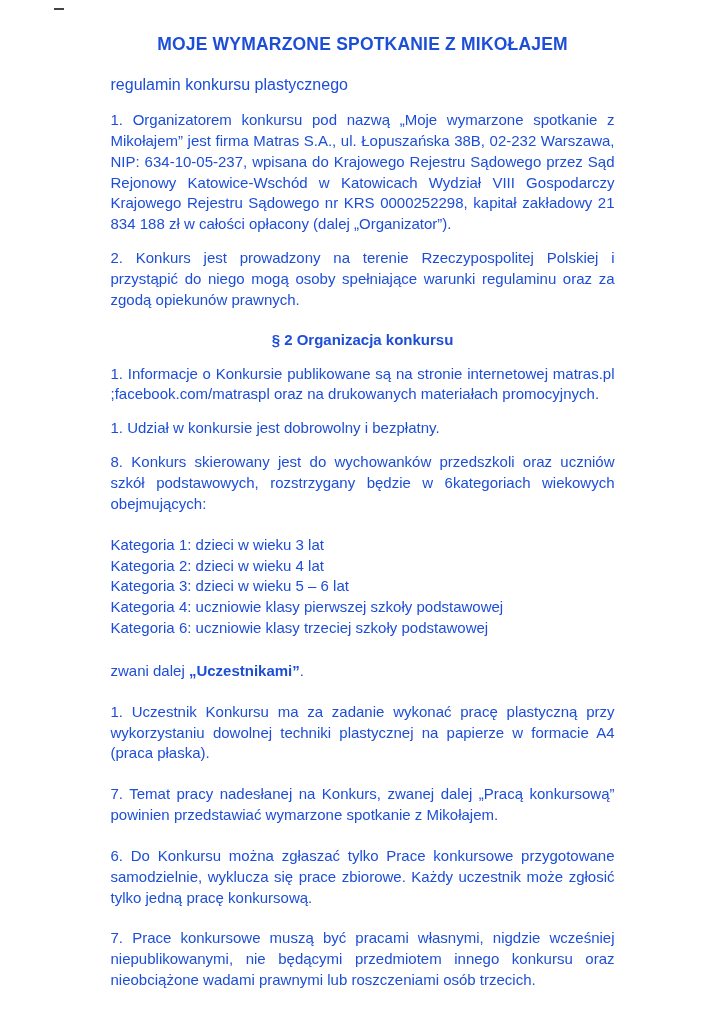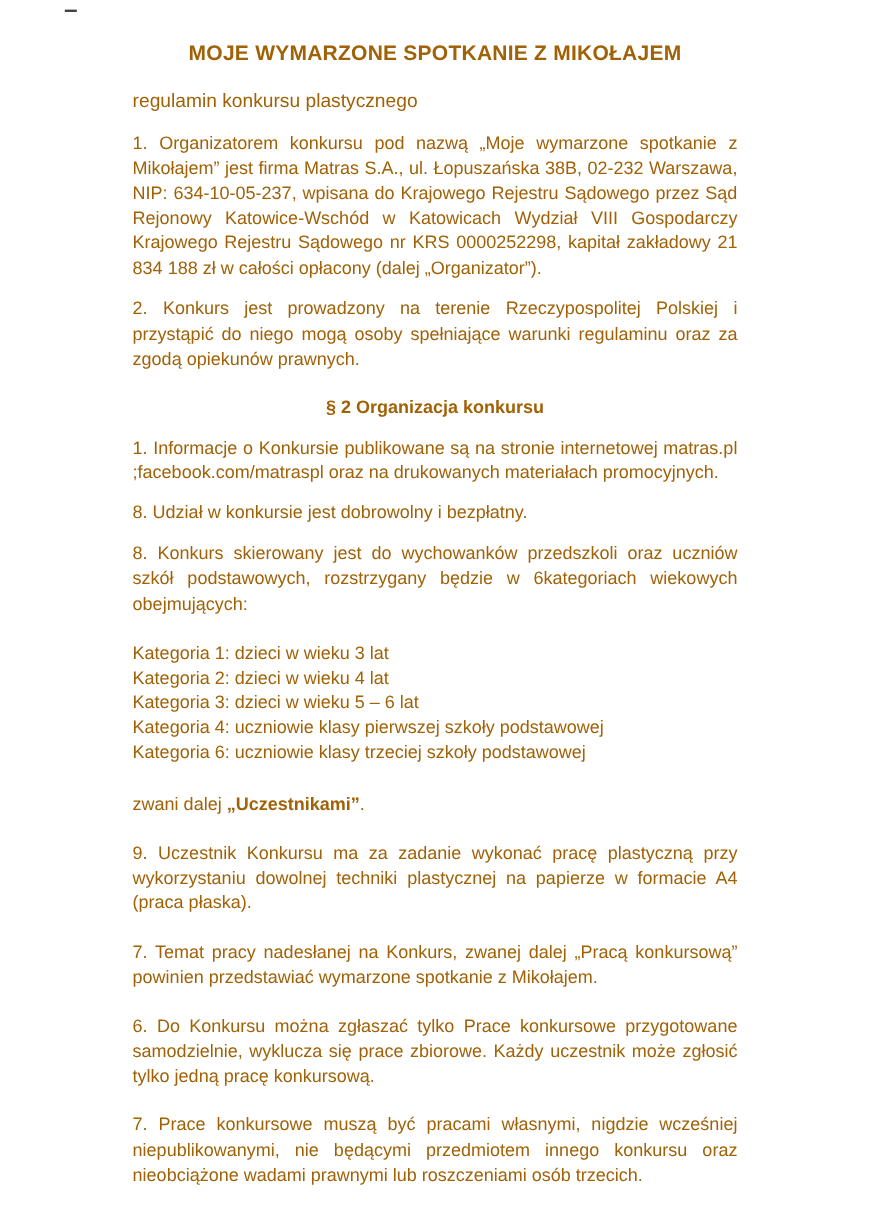--- a/index.html
+++ b/index.html
@@ -3,21 +3,21 @@
 <meta charset="utf-8">
 <style>
   * { margin: 0; padding: 0; box-sizing: border-box; }
   html, body { background: #ffffff; }
   .page {
     position: relative;
     width: 672px;
     height: 1024px;
     margin: 0 auto;
     background: #ffffff;
-    color: #a16207;
+    color: #1d4ed8;
     font-family: "Liberation Sans", sans-serif;
     padding: 30px 84px 0 84px;
     overflow: hidden;
   }
   .corner-mark {
     position: absolute;
     left: 27px;
     top: 8px;
     width: 10px;
     height: 2px;
@@ -69,31 +69,31 @@
   <div class="doc-title">MOJE WYMARZONE SPOTKANIE Z MIKOŁAJEM</div>
   <div class="doc-subtitle">regulamin konkursu plastycznego</div>
 
 
   <p class="para first-after-heading">1. Organizatorem konkursu pod nazwą „Moje wymarzone spotkanie z Mikołajem” jest firma Matras S.A., ul. Łopuszańska 38B, 02-232 Warszawa, NIP: 634-10-05-237, wpisana do Krajowego Rejestru Sądowego przez Sąd Rejonowy Katowice-Wschód w Katowicach Wydział VIII Gospodarczy Krajowego Rejestru Sądowego nr KRS 0000252298, kapitał zakładowy 21 834 188 zł w całości opłacony (dalej „Organizator”).</p>
   <p class="para">2. Konkurs jest prowadzony na terenie Rzeczypospolitej Polskiej i przystąpić do niego mogą osoby spełniające warunki regulaminu oraz za zgodą opiekunów prawnych.</p>
 
   <div class="section-heading h2-heading">§ 2  Organizacja konkursu</div>
 
   <p class="para first-after-heading">1. Informacje o Konkursie publikowane są na stronie internetowej matras.pl ;facebook.com/matraspl oraz na drukowanych materiałach promocyjnych.</p>
-  <p class="para">8. Udział w konkursie jest dobrowolny i bezpłatny.</p>
+  <p class="para">1. Udział w konkursie jest dobrowolny i bezpłatny.</p>
   <p class="para">8. Konkurs skierowany jest do wychowanków przedszkoli oraz uczniów szkół podstawowych, rozstrzygany będzie w 6kategoriach wiekowych obejmujących:</p>
 
   <div class="cat-block">
     <div class="line">Kategoria 1: dzieci w wieku 3 lat</div>
     <div class="line">Kategoria 2: dzieci w wieku  4 lat</div>
     <div class="line">Kategoria 3: dzieci w wieku  5 – 6 lat</div>
     <div class="line">Kategoria 4: uczniowie klasy pierwszej szkoły podstawowej</div>
     <div class="line">Kategoria 6: uczniowie klasy trzeciej szkoły podstawowej</div>
   </div>
 
   <div class="line zwani-line"><span>zwani dalej </span><b>„Uczestnikami”</b><span>.</span></div>
 
-  <p class="para gap-lg">9. Uczestnik Konkursu ma za zadanie wykonać pracę plastyczną przy wykorzystaniu dowolnej techniki plastycznej na papierze w formacie A4 (praca płaska).</p>
+  <p class="para gap-lg">1. Uczestnik Konkursu ma za zadanie wykonać pracę plastyczną przy wykorzystaniu dowolnej techniki plastycznej na papierze w formacie A4 (praca płaska).</p>
   <p class="para gap-lg">7. Temat pracy nadesłanej na Konkurs, zwanej dalej „Pracą konkursową” powinien przedstawiać wymarzone spotkanie z Mikołajem.</p>
   <p class="para gap-lg">6. Do Konkursu można zgłaszać tylko Prace konkursowe przygotowane samodzielnie, wyklucza się prace zbiorowe. Każdy uczestnik może zgłosić tylko jedną pracę konkursową.</p>
   <p class="para gap-lg">7. Prace konkursowe muszą być pracami własnymi, nigdzie wcześniej niepublikowanymi, nie będącymi przedmiotem innego konkursu oraz nieobciążone wadami prawnymi lub roszczeniami osób trzecich.</p>
 
 </div>
 
 </body></html>

